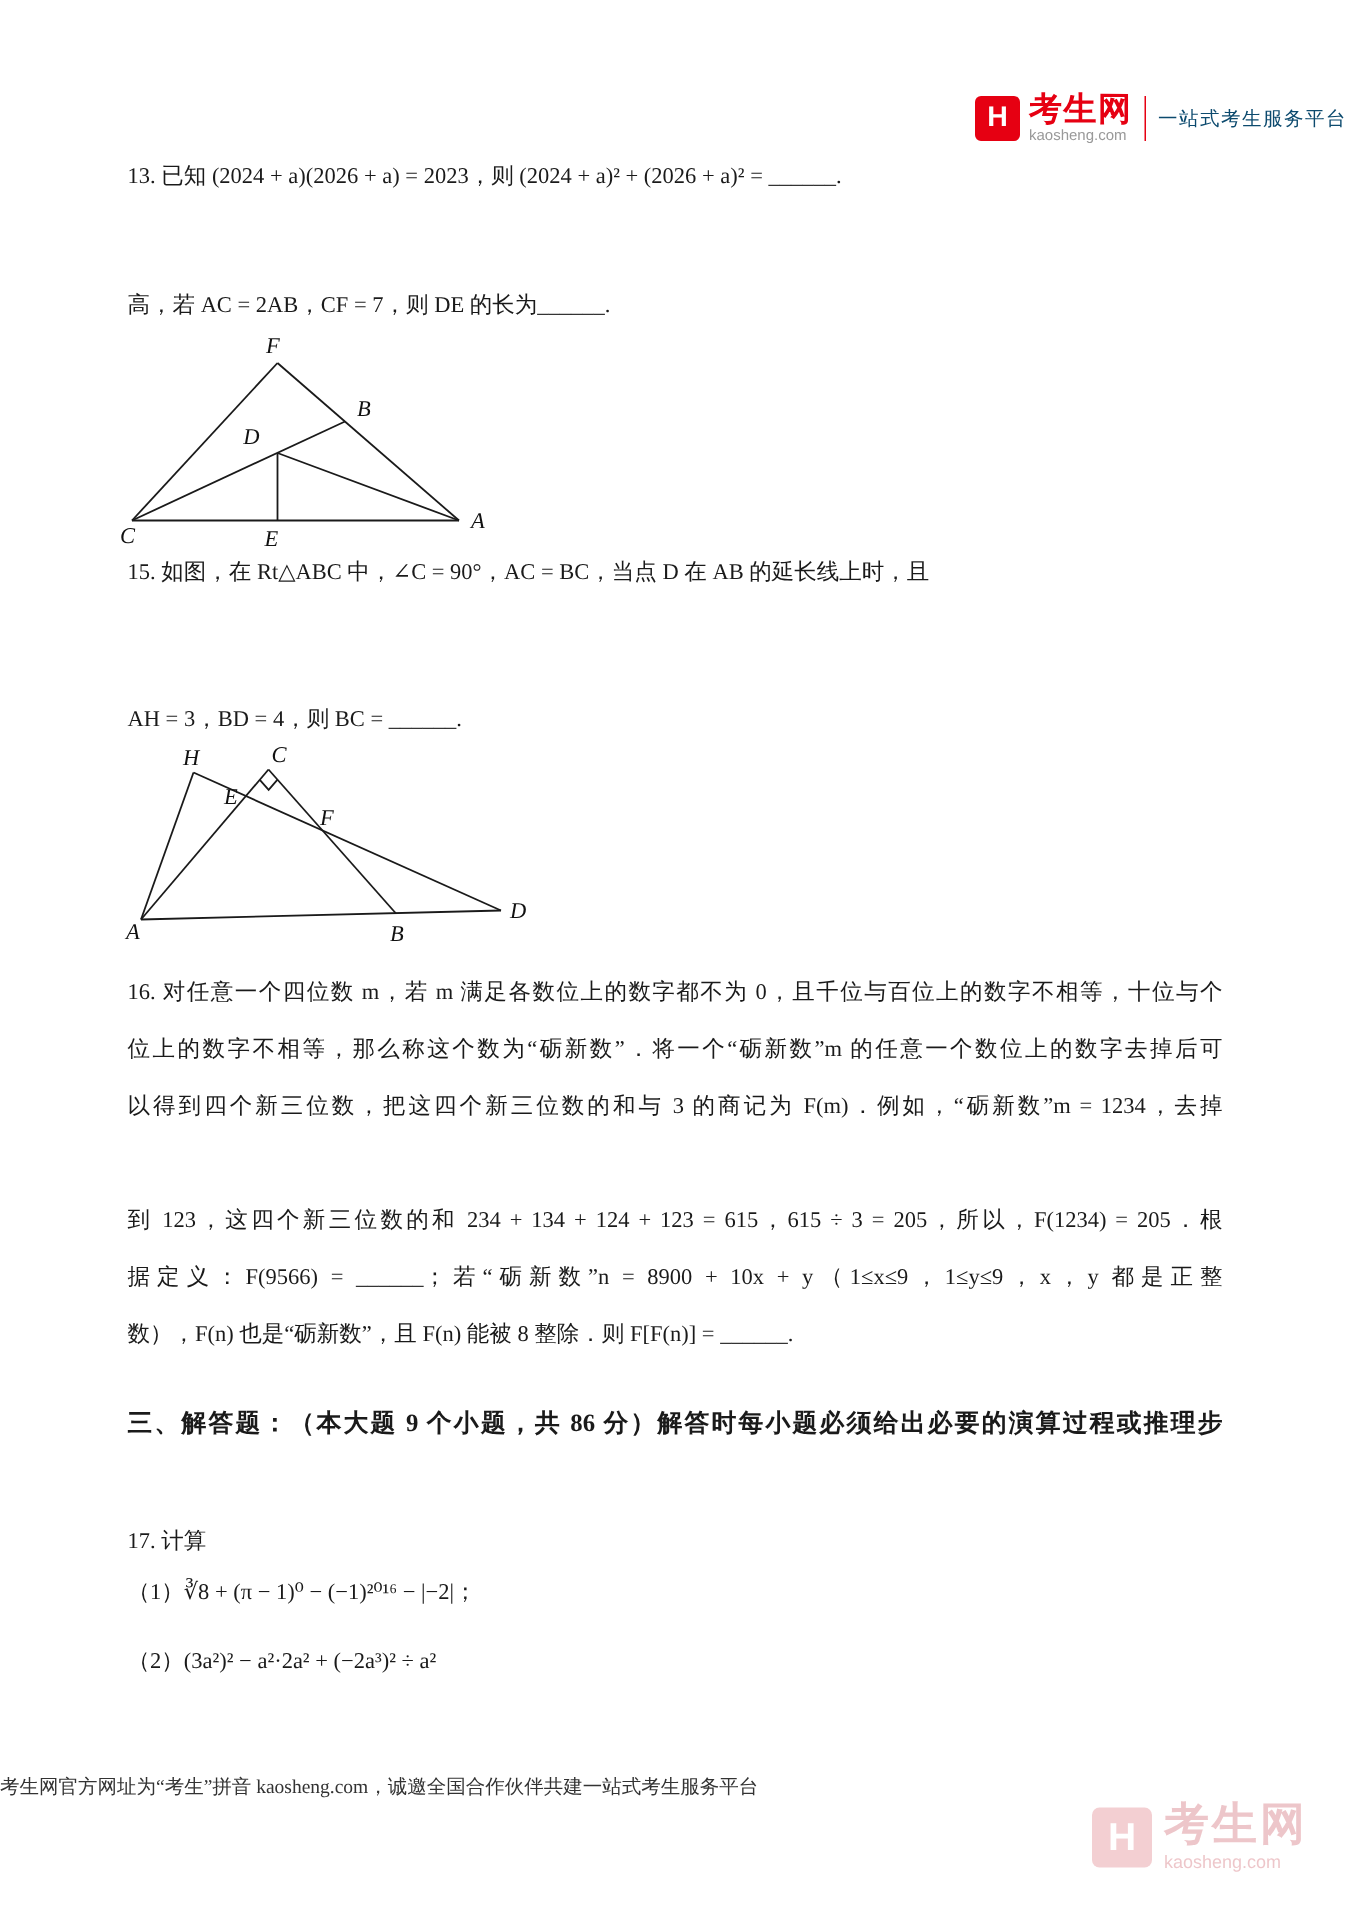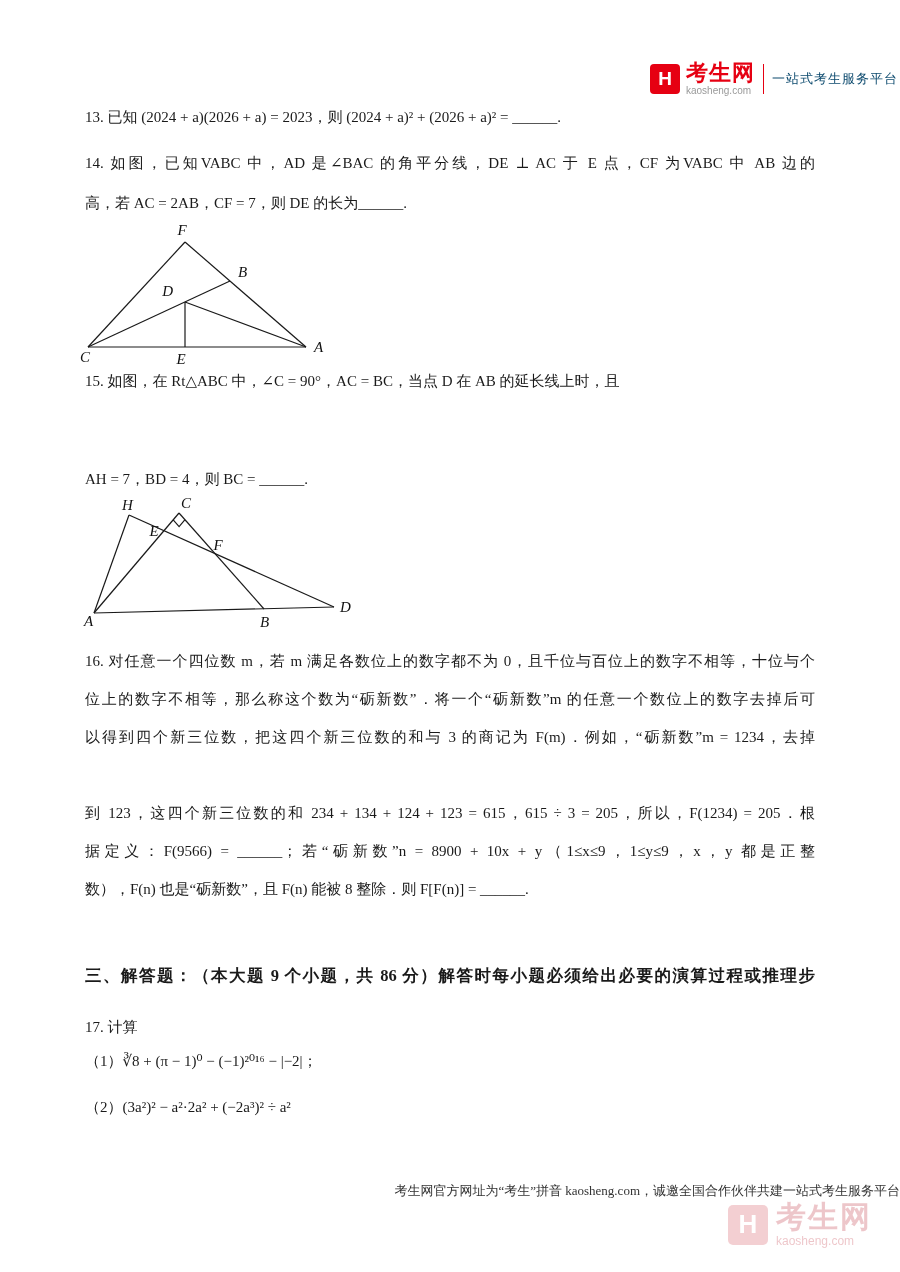--- a/index.html
+++ b/index.html
@@ -6,21 +6,21 @@
   html,body { background:#888; }
   .page {
     position:relative; width:900px; height:1272px; margin:0 auto;
     background:#ffffff; overflow:hidden;
     font-family:"Liberation Serif","DejaVu Serif",serif;
     color:#1a1a1a;
   }
   .line { position:absolute; left:85px; font-size:15px; white-space:nowrap; color:#1a1a1a;text-align:right; }
   .jline { white-space:normal; width:730px; text-align:justify; text-align-last:justify; }
   .boldseg { font-weight:bold; font-style:italic; }
-  .heading { font-weight:bold; font-size:16.5px;margin-top:27px; }
+  .heading { font-weight:bold; font-size:16.5px; }
 
   
   .logo { position:absolute; top:62px; left:650px; display:flex; align-items:center;
           font-family:"Liberation Sans","DejaVu Sans",sans-serif; }
   .logo-icon { width:30px; height:30px; border-radius:4px; background:#e60012; color:#fff;
                display:flex; align-items:center; justify-content:center;
                font-weight:bold; font-size:19px; }
   .logo-text { margin-left:6px; display:flex; flex-direction:column; line-height:1; }
   .logo-brand { color:#e60012; font-weight:bold; font-size:22px; letter-spacing:1px; }
   .logo-domain { color:#999; font-size:10px; margin-top:2px; }
@@ -33,21 +33,21 @@
   .fig text { font:italic 15px "Liberation Serif","DejaVu Serif",serif; fill:#111; }
 
   
   .fracline { display:flex; align-items:center; height:42px; }
   .frac { display:inline-flex; flex-direction:column; align-items:center;
           font-size:11px; line-height:1.2; margin:0 3px; vertical-align:middle; }
   .frac .num { border-bottom:1px solid #1a1a1a; padding:0 3px; }
   .frac .den { padding:0 3px; }
 
   
-  .footer { position:absolute; top:1182px; left:0; width:900px; text-align:right;
+  .footer { position:absolute; top:1182px; left:0; width:900px; text-align:left;
             font-size:13px; color:#333; }
 
   
   .watermark { position:absolute; top:1202px; right:28px; display:flex; align-items:center;
                opacity:0.5; font-family:"Liberation Sans","DejaVu Sans",sans-serif; }
   .wm-icon { width:40px; height:40px; border-radius:5px; background:#e8a0a6; color:#fff;
              display:flex; align-items:center; justify-content:center; font-weight:bold; font-size:26px; }
   .wm-text { margin-left:8px; display:flex; flex-direction:column; line-height:1; }
   .wm-brand { color:#dd8f96; font-weight:bold; font-size:30px; letter-spacing:2px; }
   .wm-domain { color:#dd8f96; font-size:12px; margin-top:3px; }
@@ -62,40 +62,39 @@
     <div class="logo-text">
       <span class="logo-brand">考生网</span>
       <span class="logo-domain">kaosheng.com</span>
     </div>
     <div class="logo-divider"></div>
     <span class="logo-tagline">一站式考生服务平台</span>
   </div>
 
   <div class="line" style="top:108px">13. 已知 (2024 + a)(2026 + a) = 2023，则 (2024 + a)² + (2026 + a)² = ______.</div>
 
-  <div class="line jline" style="top:154px">14. 如图，已知VABC 中，AD 是∠BAC 的角平分线，DE ⊥ AC 于 E 点，CF 为VABC 中 AB 边的</div>
   <div class="line" style="top:194px">高，若 AC = 2AB，CF = 7，则 DE 的长为______.</div>
 
   <svg class="fig" style="left:78px; top:222px" width="265" height="146" viewBox="0 0 265 146">
     <line x1="10" y1="125" x2="107" y2="20"></line>
     <line x1="10" y1="125" x2="228" y2="125"></line>
     <line x1="10" y1="125" x2="152" y2="59"></line>
     <line x1="228" y1="125" x2="107" y2="20"></line>
     <line x1="228" y1="125" x2="107" y2="80"></line>
     <line x1="107" y1="80" x2="107" y2="125"></line>
     <text x="104" y="13" text-anchor="middle">F</text>
     <text x="160" y="55">B</text>
     <text x="95" y="74" text-anchor="end">D</text>
     <text x="2" y="140">C</text>
     <text x="103" y="142" text-anchor="middle">E</text>
     <text x="236" y="130">A</text>
   </svg>
 
   <div class="line" style="top:372px">15. 如图，在 Rt△ABC 中，∠C = 90°，AC = BC，当点 D 在 AB 的延长线上时，且</div>
-  <div class="line" style="top:470px">AH = 7，BD = 4，则 BC = ______.</div>
+  <div class="line" style="top:470px">AH = 3，BD = 4，则 BC = ______.</div>
 
   <svg class="fig" style="left:82px; top:498px" width="270" height="140" viewBox="0 0 270 140">
     <line x1="12" y1="115" x2="252" y2="109"></line>
     <line x1="12" y1="115" x2="97" y2="15"></line>
     <line x1="97" y1="15" x2="182" y2="111"></line>
     <line x1="252" y1="109" x2="47" y2="17"></line>
     <line x1="12" y1="115" x2="47" y2="17"></line>
     <polyline points="91.2,21.9 97.1,28.6 103,21.7"></polyline>
     <text x="40" y="12">H</text>
     <text x="99" y="10">C</text>

